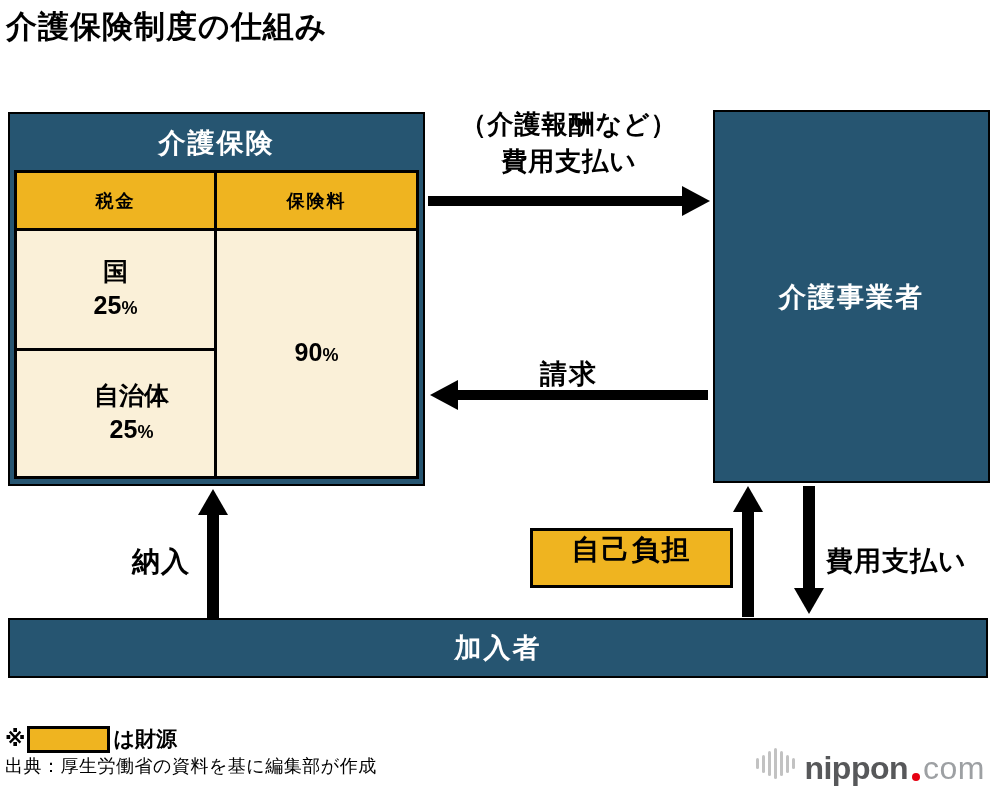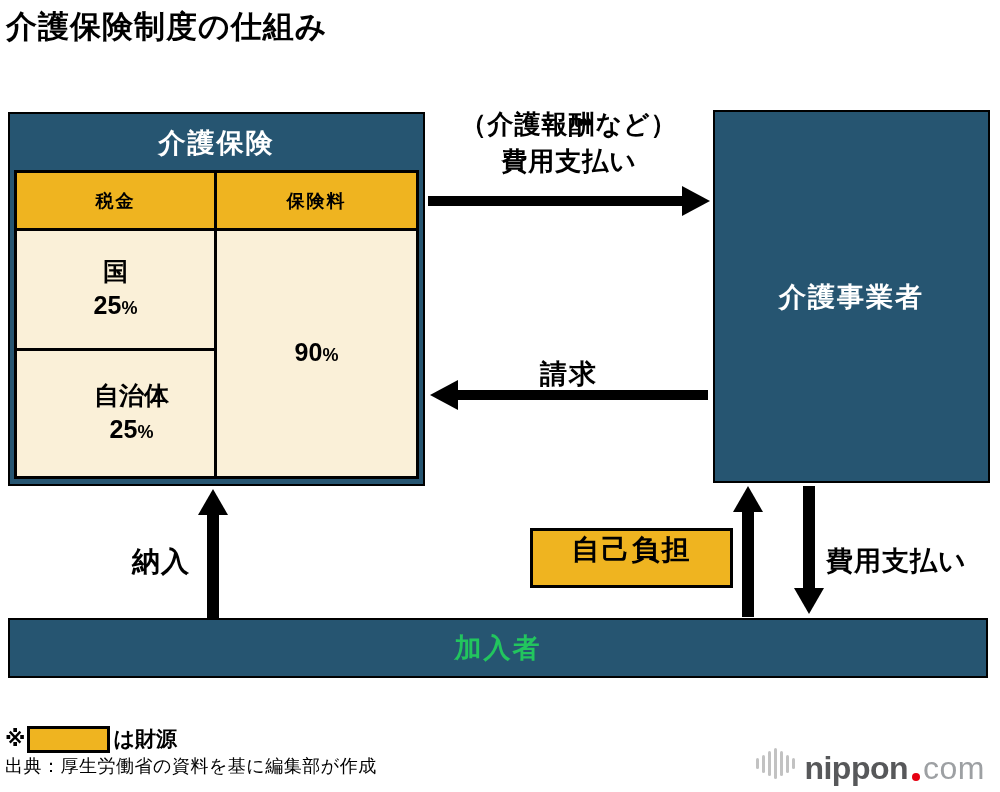--- a/index.html
+++ b/index.html
@@ -22,21 +22,21 @@
   .cell { display:flex; flex-direction:column; align-items:center; justify-content:center; font-size:25px; font-weight:600; line-height:34px; }
   .cell.gold { background:#EFB420; font-size:18px; font-weight:700; letter-spacing:2px; }
   .c-tax     { grid-column:1; grid-row:1; border-right:3px solid #000; border-bottom:3px solid #000; }
   .c-premium { grid-column:2; grid-row:1; border-bottom:3px solid #000; }
   .c-nation  { grid-column:1; grid-row:2; border-right:3px solid #000; border-bottom:3px solid #000; }
   .c-local   { grid-column:1; grid-row:3; border-right:3px solid #000;margin-left:32px; }
   .c-half    { grid-column:2; grid-row:2 / span 2; }
   .pct-unit { font-size:0.72em; }
 
   .provider { left:713px; top:110px; width:277px; height:373px; display:flex; align-items:center; justify-content:center; color:#fff; font-size:27px; font-weight:700; letter-spacing:2px; }
-  .members  { left:8px; top:618px; width:980px; height:60px; text-align:center; line-height:56px; color:#22c55e; font-size:27px; font-weight:700; letter-spacing:2px; }
+  .members  { left:8px; top:618px; width:980px; height:60px; text-align:center; line-height:56px; color:#ffffff; font-size:27px; font-weight:700; letter-spacing:2px; }
   .selfpay  { position:absolute; left:530px; top:528px; width:203px; height:60px; background:#EFB420; border:3px solid #000;
               display:flex; align-items:flex-start; justify-content:center; font-size:28px; font-weight:700; letter-spacing:2px; }
 
   
   .arrow { position:absolute; }
   .shaft { position:absolute; background:#000; }
   .head  { position:absolute; width:0; height:0; }
 
   .a-pay { left:428px; top:186px; width:282px; height:30px; }
   .a-pay .shaft { left:0; top:10px; width:256px; height:10px; }

